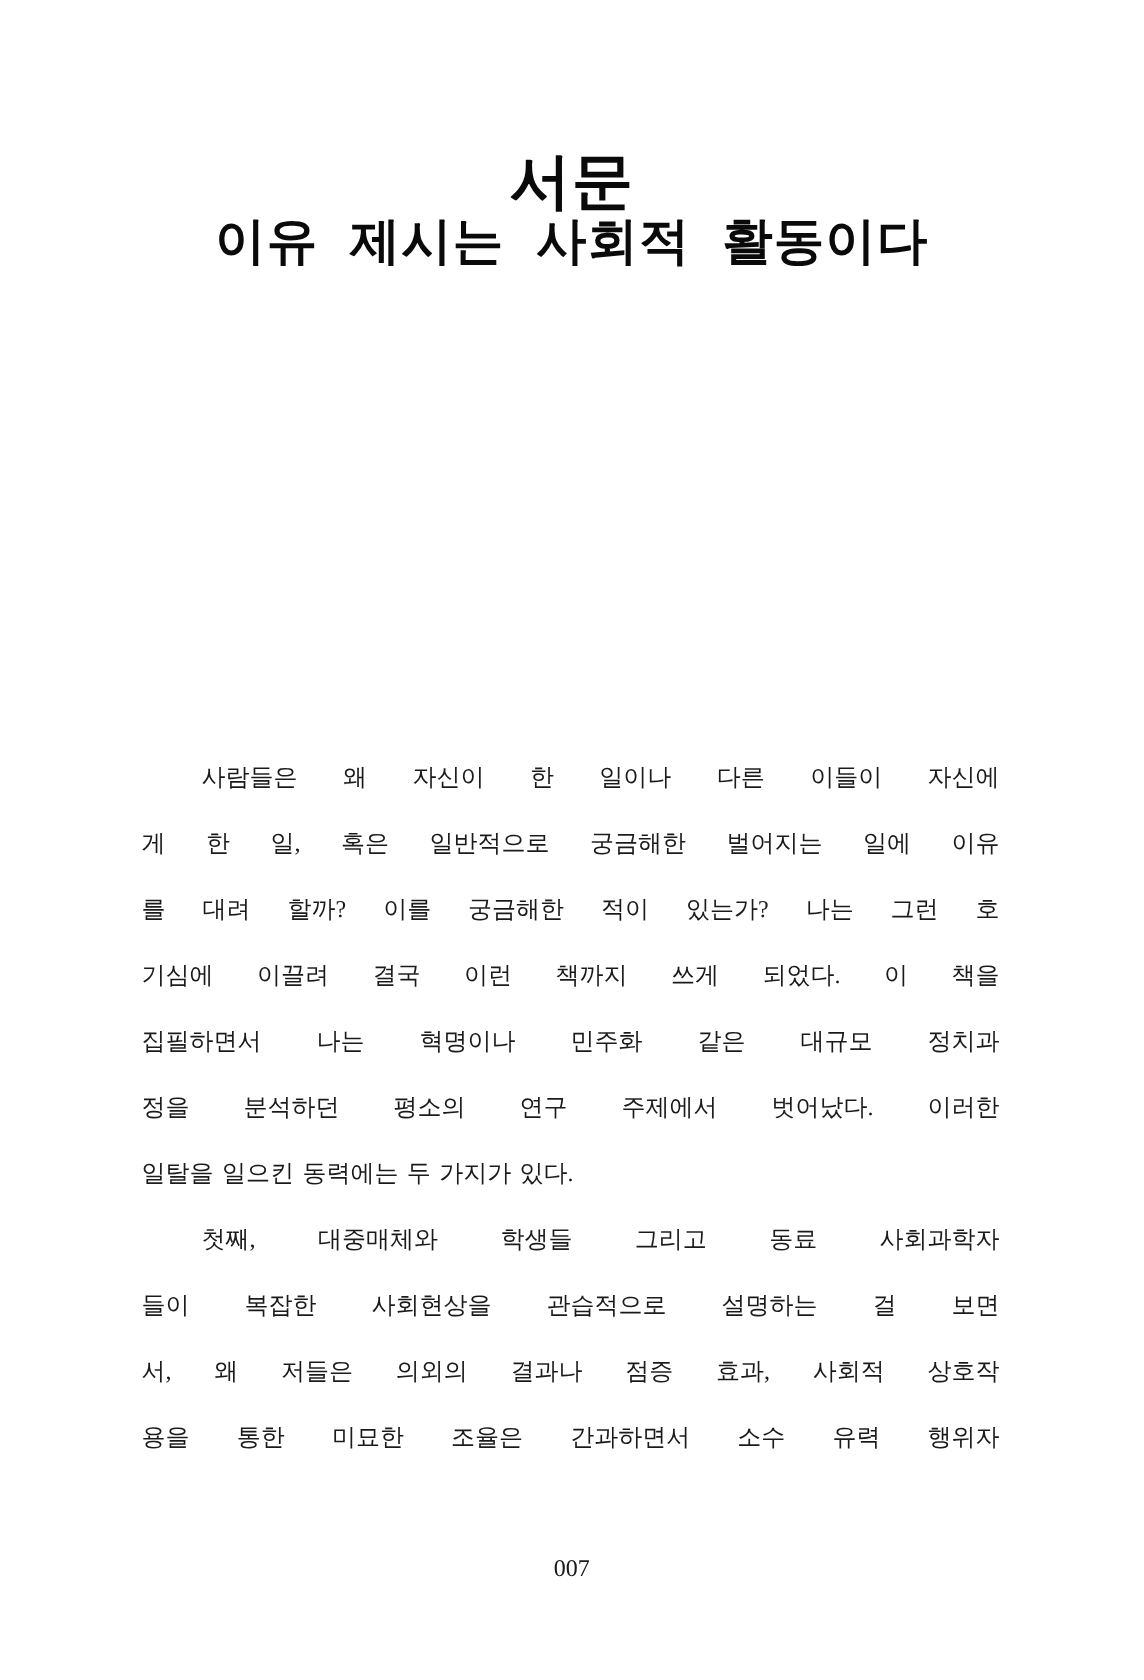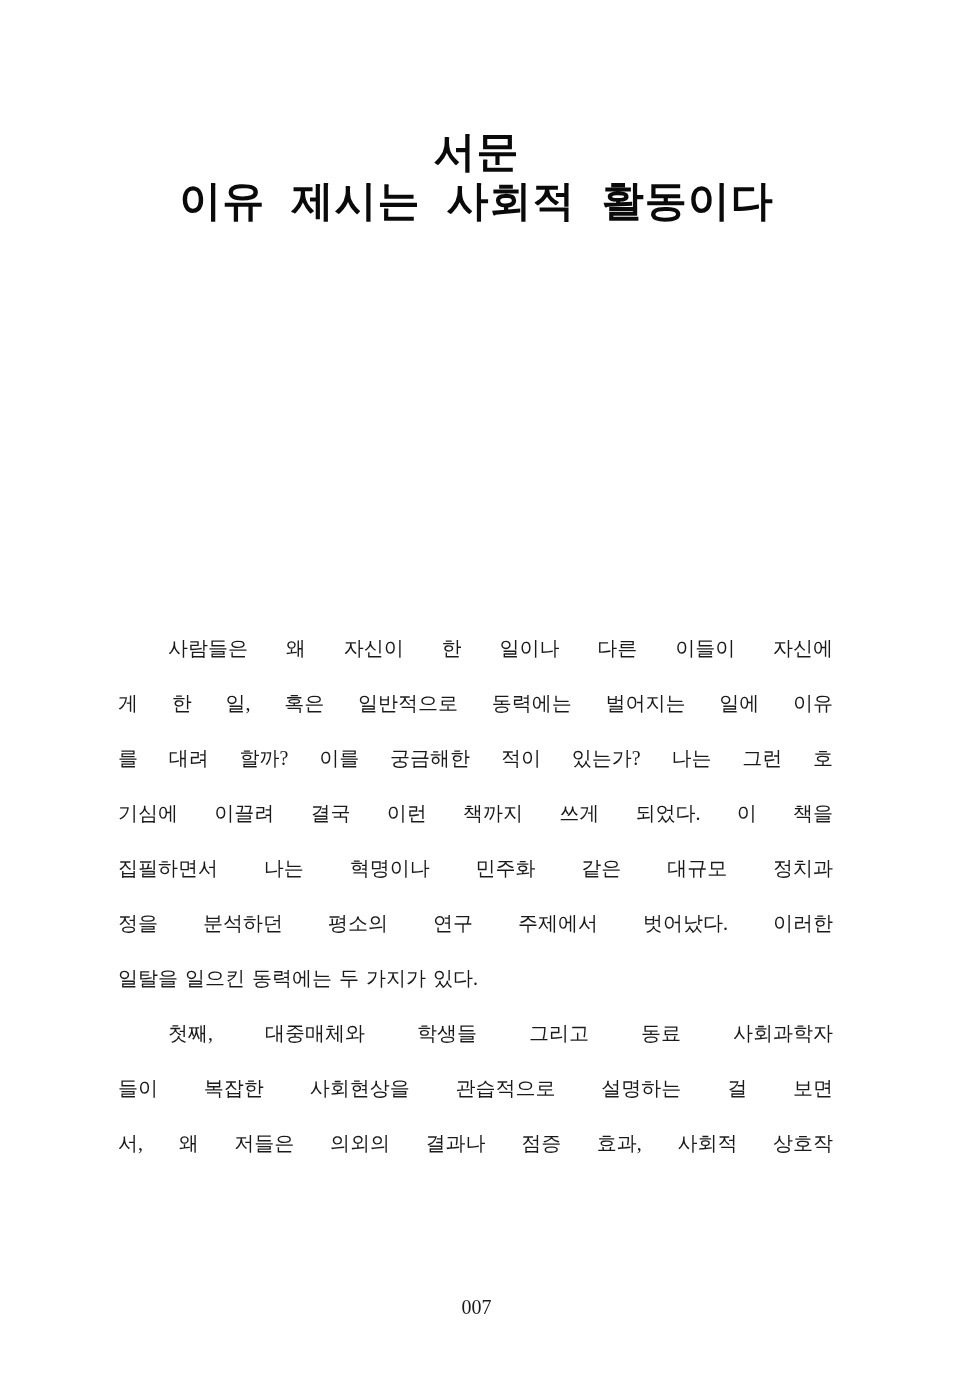--- a/index.html
+++ b/index.html
@@ -19,21 +19,21 @@
     position: absolute;
     top: 126px;
     left: 0;
     width: 953px;
     text-align: center;
     font-family: "DejaVu Sans", "Liberation Sans", sans-serif;
     font-weight: 700;
     color: #0a0a0a;
   }
   .title-line1 {
-    font-size: 42px;
+    font-size: 51px;
     line-height: 52px;
     letter-spacing: 1px;
   }
   .title-line2 {
     font-size: 42px;
     line-height: 52px;
     letter-spacing: 1px;
     font-family: Liberation Mono, monospace;
   }
   .body-block {
@@ -76,26 +76,27 @@
 
 <div class="page">
 
   <div class="title-block">
     <div class="title-line1">서문</div>
     <div class="title-line2">이유 제시는 사회적 활동이다</div>
   </div>
 
   <div class="body-block">
     <div class="body-line indent">사람들은 왜 자신이 한 일이나 다른 이들이 자신에</div>
-    <div class="body-line">게 한 일, 혹은 일반적으로 동력에는 벌어지는 일에 이유</div>
+    <div class="body-line">게 한 일, 혹은 일반적으로 궁금해한 벌어지는 일에 이유</div>
     <div class="body-line">를 대려 할까? 이를 궁금해한 적이 있는가? 나는 그런 호</div>
     <div class="body-line">기심에 이끌려 결국 이런 책까지 쓰게 되었다. 이 책을</div>
     <div class="body-line">집필하면서 나는 혁명이나 민주화 같은 대규모 정치과</div>
     <div class="body-line">정을 분석하던 평소의 연구 주제에서 벗어났다. 이러한</div>
     <div class="body-line para-end">일탈을 일으킨 동력에는 두 가지가 있다.</div>
     <div class="body-line indent">첫째, 대중매체와 학생들 그리고 동료 사회과학자</div>
     <div class="body-line">들이 복잡한 사회현상을 관습적으로 설명하는 걸 보면</div>
     <div class="body-line">서, 왜 저들은 의외의 결과나 점증 효과, 사회적 상호작</div>
+    <div class="body-line">용을 통한 미묘한 조율은 간과하면서 소수 유력 행위자</div>
   </div>
 
   <div class="page-number">007</div>
 
 </div>
 
 </body></html>

